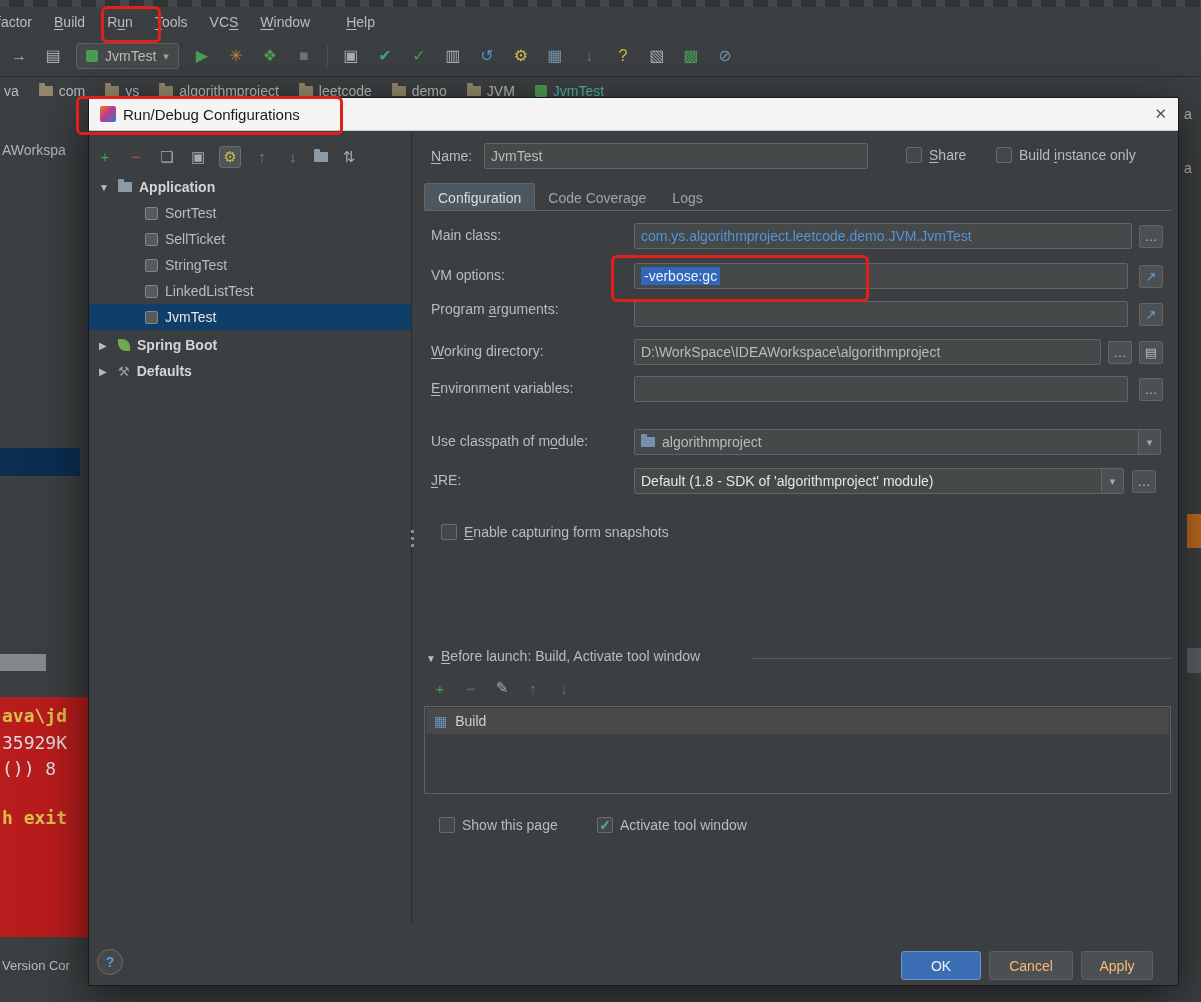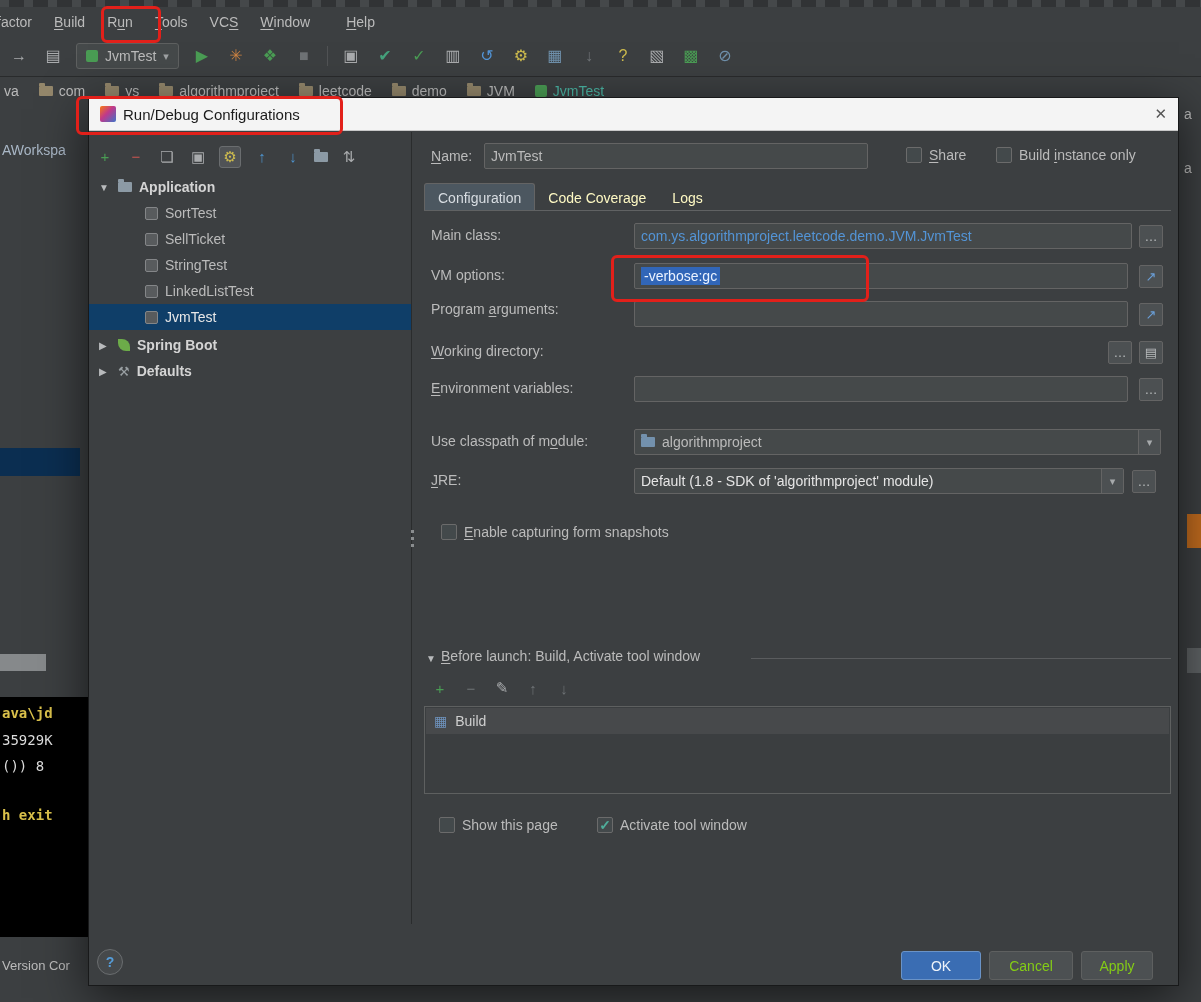--- a/index.html
+++ b/index.html
@@ -34,22 +34,22 @@
   .crumb{display:flex;align-items:center;gap:6px;}
   .mini-folder{position:relative;width:14px;height:10px;background:#94876b;border-radius:1px;}
   .mini-folder::before{content:"";position:absolute;top:-3px;left:0;width:6px;height:3px;background:#94876b;border-radius:1px 1px 0 0;}
   .crumb-run{width:12px;height:12px;background:#4a9c54;border-radius:2px;}
   .crumb-last{color:#4bb6a5;}
 
   
   .proj-text{left:2px;top:142px;color:#a9b7c6;}
   .navy-strip{left:0;top:448px;width:80px;height:28px;background:#0b2e51;}
   .grey-thumb{left:0;top:654px;width:46px;height:17px;background:#86898b;}
-  .console{left:0;top:697px;width:88px;height:240px;background:#000000;
-           font-family:"DejaVu Sans Mono",monospace;font-size:14px;font-weight:bold;}
+  .console{left:0;top:697px;width:88px;height:240px;background:#b91c1c;
+           font-family:"DejaVu Sans Mono",monospace;font-size:18px;font-weight:bold;}
   .con-line{position:absolute;left:2px;white-space:nowrap;}
   .con-yellow{color:#d9c04b;} .con-white{color:#dcdcdc;font-weight:normal;}
   .status-text{left:2px;top:958px;font-size:13px;color:#bbbbbb;}
   .edge-a1{left:1184px;top:106px;} .edge-a2{left:1184px;top:160px;}
   .orange-block{left:1187px;top:514px;width:14px;height:34px;background:#bf6a1e;}
   .grey-block{left:1187px;top:648px;width:14px;height:25px;background:#5d6163;}
 
   
   .dialog{left:88px;top:97px;width:1091px;height:889px;background:#3c3f41;border:1px solid #18191a;
           box-sizing:border-box;box-shadow:0 12px 45px rgba(0,0,0,.6);z-index:10;}
@@ -92,37 +92,37 @@
   .module-ic{position:relative;width:14px;height:10px;background:#7391ad;border-radius:1px;margin-right:7px;}
   .module-ic::before{content:"";position:absolute;top:-3px;left:0;width:6px;height:3px;background:#7391ad;border-radius:1px 1px 0 0;}
   .jre-text{color:#e5e5e5;}
 
   .cbrow{display:flex;align-items:center;gap:7px;}
   .cbbox{width:16px;height:16px;background:#43494b;border:1px solid #6b6b6b;border-radius:2px;box-sizing:border-box;
          display:flex;align-items:center;justify-content:center;}
   .ck{color:#4fae9b;font-size:14px;font-weight:bold;line-height:1;}
 
   .tabs{display:flex;align-items:flex-end;height:28px;}
-  .tab{height:27px;display:flex;align-items:center;padding:0 13px;color:#fef9c3;}
+  .tab{height:27px;display:flex;align-items:center;padding:0 13px;color:#a3a3a3;}
   .tab.sel{background:#4c5760;border:1px solid #646464;border-bottom:none;border-radius:3px 3px 0 0;color:#d8dde2;}
 
   .hline{height:1px;background:#5a5c5e;}
   .bl-arrow{font-size:10px;color:#b8babc;}
   .mini-tb{display:flex;align-items:center;gap:13px;}
   .mti{width:18px;text-align:center;font-size:15px;}
   .listbox{background:#3b3e40;border:1px solid #5e6060;box-sizing:border-box;}
   .listrow{height:26px;margin:1px;background:#47494b;display:flex;align-items:center;gap:8px;padding-left:8px;color:#cfcfcf;}
   .build-ic{color:#6e93bd;font-size:14px;}
 
   .help-circle{width:26px;height:26px;border-radius:50%;background:#46494b;border:1px solid #6a6d6f;box-sizing:border-box;
                display:flex;align-items:center;justify-content:center;color:#559cd8;font-weight:bold;}
   .btn{height:29px;border-radius:3px;display:flex;align-items:center;justify-content:center;box-sizing:border-box;
        background:#4c5052;border:1px solid #5e6060;color:#bbbbbb;}
   .btn.primary{background:#3a6db3;border:1px solid #6a93c7;color:#eef3f9;}
-  .btn.dim{color:#84cc16;}
+  .btn.dim{color:#fdba74;}
 
   .anno{border:3px solid #e2201a;border-radius:6px;z-index:55;pointer-events:none;}
   .watermark{z-index:60;font-size:27px;letter-spacing:2px;white-space:nowrap;
              color:rgba(45,45,45,0.35);-webkit-text-stroke:1px rgba(242,242,242,0.85);
              text-shadow:0 0 1px rgba(255,255,255,0.6);pointer-events:none;}
 </style>
 </head>
 <body>
 
 <div class="screen">
@@ -315,20 +315,23 @@
 
     <div class="abs lbl" style="left:342px;top:203px"><span>Program </span><span class="mn">a</span><span>rguments:</span></div>
     <div class="abs field" style="left:545px;top:203px;width:494px">
         <span></span>
       </div>
     <div class="abs sqbtn" style="left:1050px;top:205px">
         <span class="blue">↗</span>
       </div>
 
     <div class="abs lbl" style="left:342px;top:245px"><span></span><span class="mn">W</span><span>orking directory:</span></div>
+    <div class="abs field" style="left:545px;top:241px;width:467px">
+        <span>D:\WorkSpace\IDEAWorkspace\algorithmproject</span>
+      </div>
     <div class="abs sqbtn" style="left:1019px;top:243px">
         <span>…</span>
       </div>
     <div class="abs sqbtn" style="left:1050px;top:243px">
         <span>▤</span>
       </div>
 
     <div class="abs lbl" style="left:342px;top:282px"><span></span><span class="mn">E</span><span>nvironment variables:</span></div>
     <div class="abs field" style="left:545px;top:278px;width:494px">
         <span></span>

